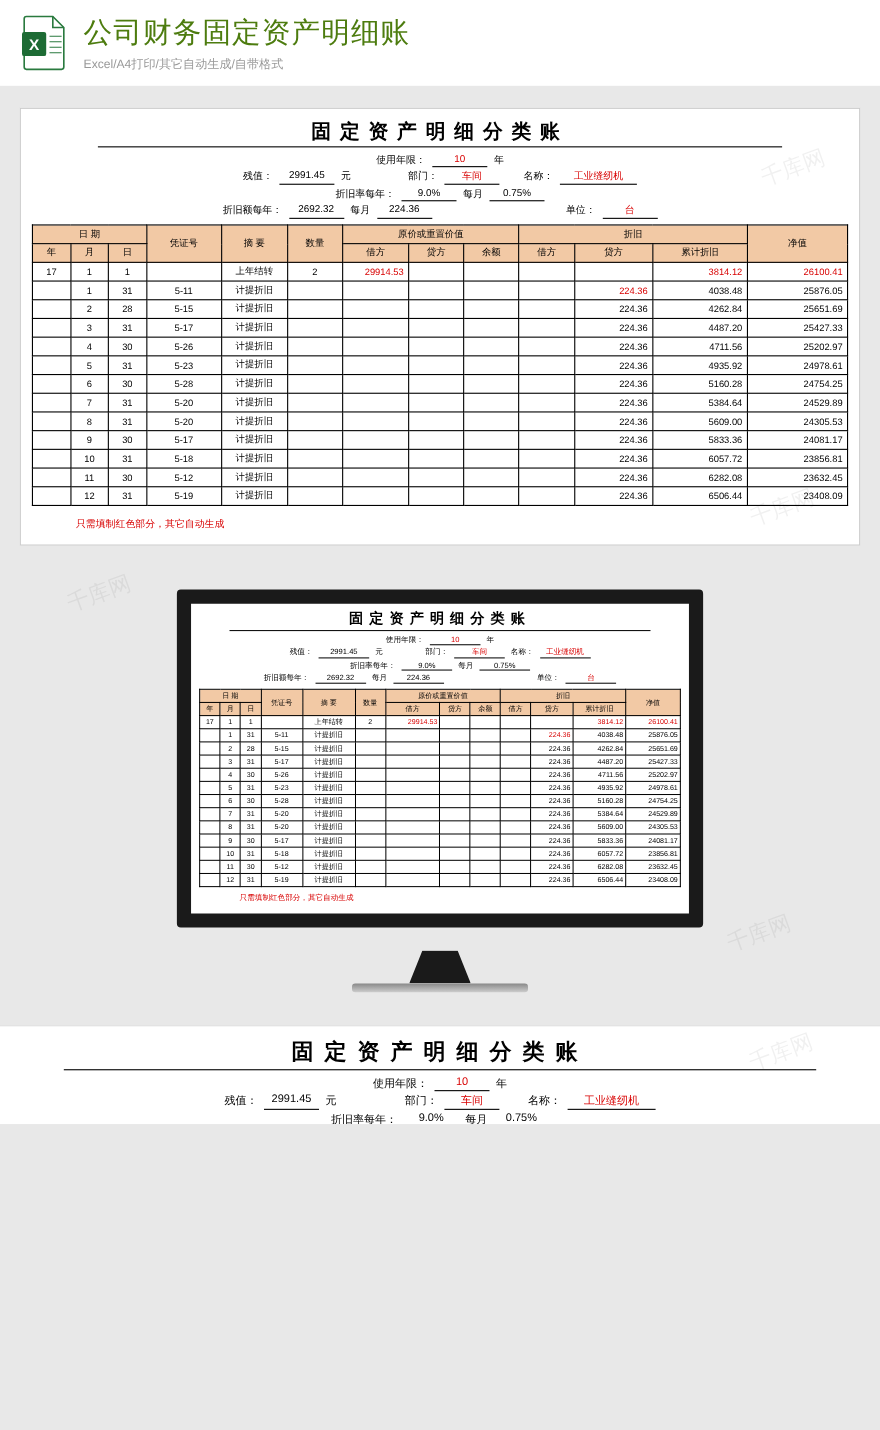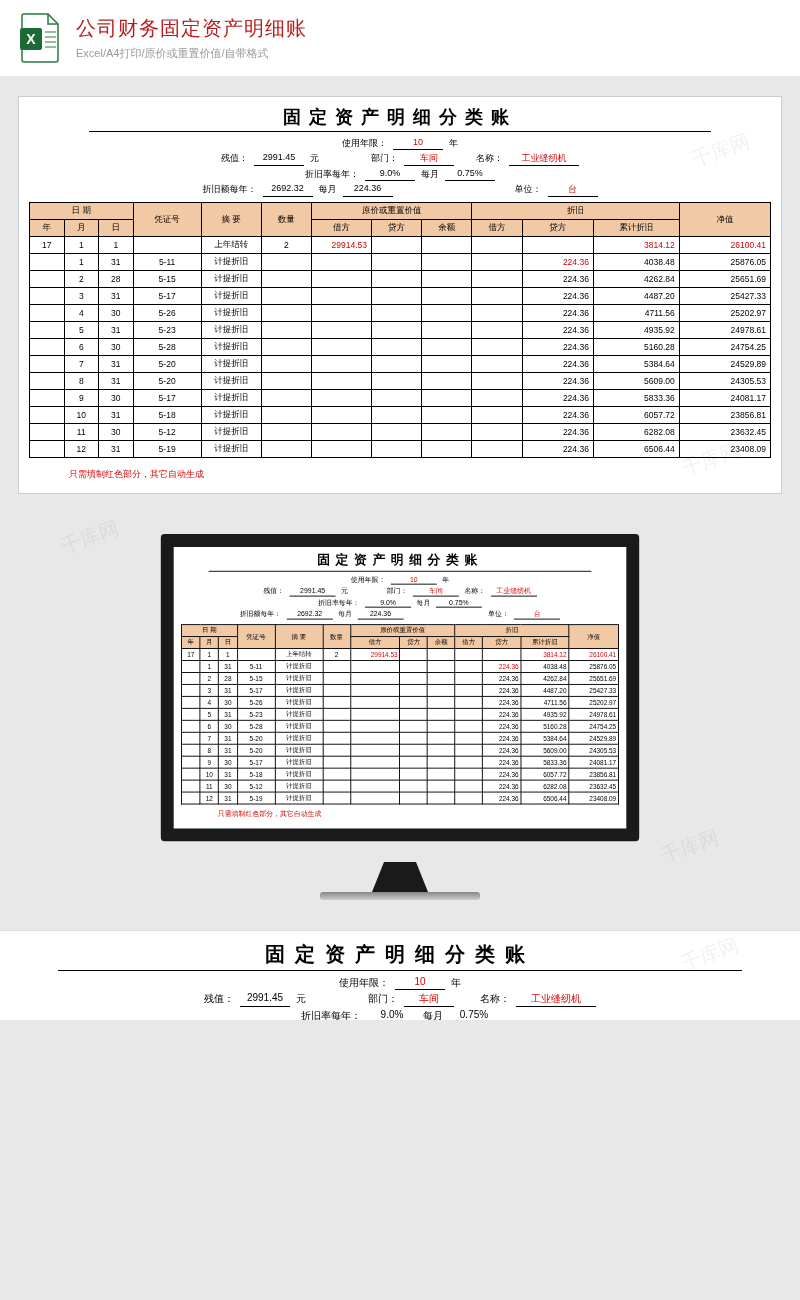--- a/index.html
+++ b/index.html
@@ -3,21 +3,21 @@
 <meta charset="utf-8">
 <style>
   * { box-sizing: border-box; margin: 0; padding: 0; }
   body { background: #e8e8e8; font-family: "Microsoft YaHei", Arial, sans-serif; width: 800px; }
   
   
   .banner { background: #fff; padding: 12px 18px; display: flex; align-items: center; gap: 14px; }
   .excel-icon { width: 44px; height: 52px; position: relative; }
   .excel-icon svg { width: 100%; height: 100%; }
   .banner-text { flex: 1; }
-  .banner-title { font-size: 20px; color: #b91c1c; font-weight: 500; letter-spacing: 1px; }
+  .banner-title { font-size: 26px; color: #4d7c0f; font-weight: 500; letter-spacing: 1px; }
   .banner-sub { font-size: 11px; color: #999; margin-top: 4px; }
   
   
   .sheet-wrap { margin: 20px 18px; background: #fff; border: 1px solid #ccc; padding: 8px 10px 12px; }
   .sheet-title { text-align: center; font-size: 18px; font-weight: bold; letter-spacing: 8px; border-bottom: 1px solid #000; padding-bottom: 2px; margin: 0 60px 4px; }
   
   .meta { font-size: 9px; }
   .meta-row { display: flex; justify-content: center; gap: 6px; padding: 1px 0; }
   .meta-val { border-bottom: 1px solid #000; min-width: 50px; text-align: center; display: inline-block; padding: 0 4px; }
   .red { color: #d80000; }
@@ -62,21 +62,21 @@
         <g stroke="#2a7a3f" stroke-width="1">
           <line x1="27" y1="20" x2="38" y2="20"></line>
           <line x1="27" y1="25" x2="38" y2="25"></line>
           <line x1="27" y1="30" x2="38" y2="30"></line>
           <line x1="27" y1="35" x2="38" y2="35"></line>
         </g>
       </svg>
   </div>
   <div class="banner-text">
     <div class="banner-title">公司财务固定资产明细账</div>
-    <div class="banner-sub">Excel/A4打印/原价或重置价值/自带格式</div>
+    <div class="banner-sub">Excel/A4打印/其它自动生成/自带格式</div>
   </div>
 </div>
 
 <div class="sheet-wrap rel">
   <div class="watermark" style="top:40px;right:30px">千库网</div>
   <div class="watermark" style="bottom:20px;right:40px">千库网</div>
   <div class="sheet-title">固定资产明细分类账</div>
   <div class="meta">
     <div class="meta-row">
       <span>使用年限：</span>

